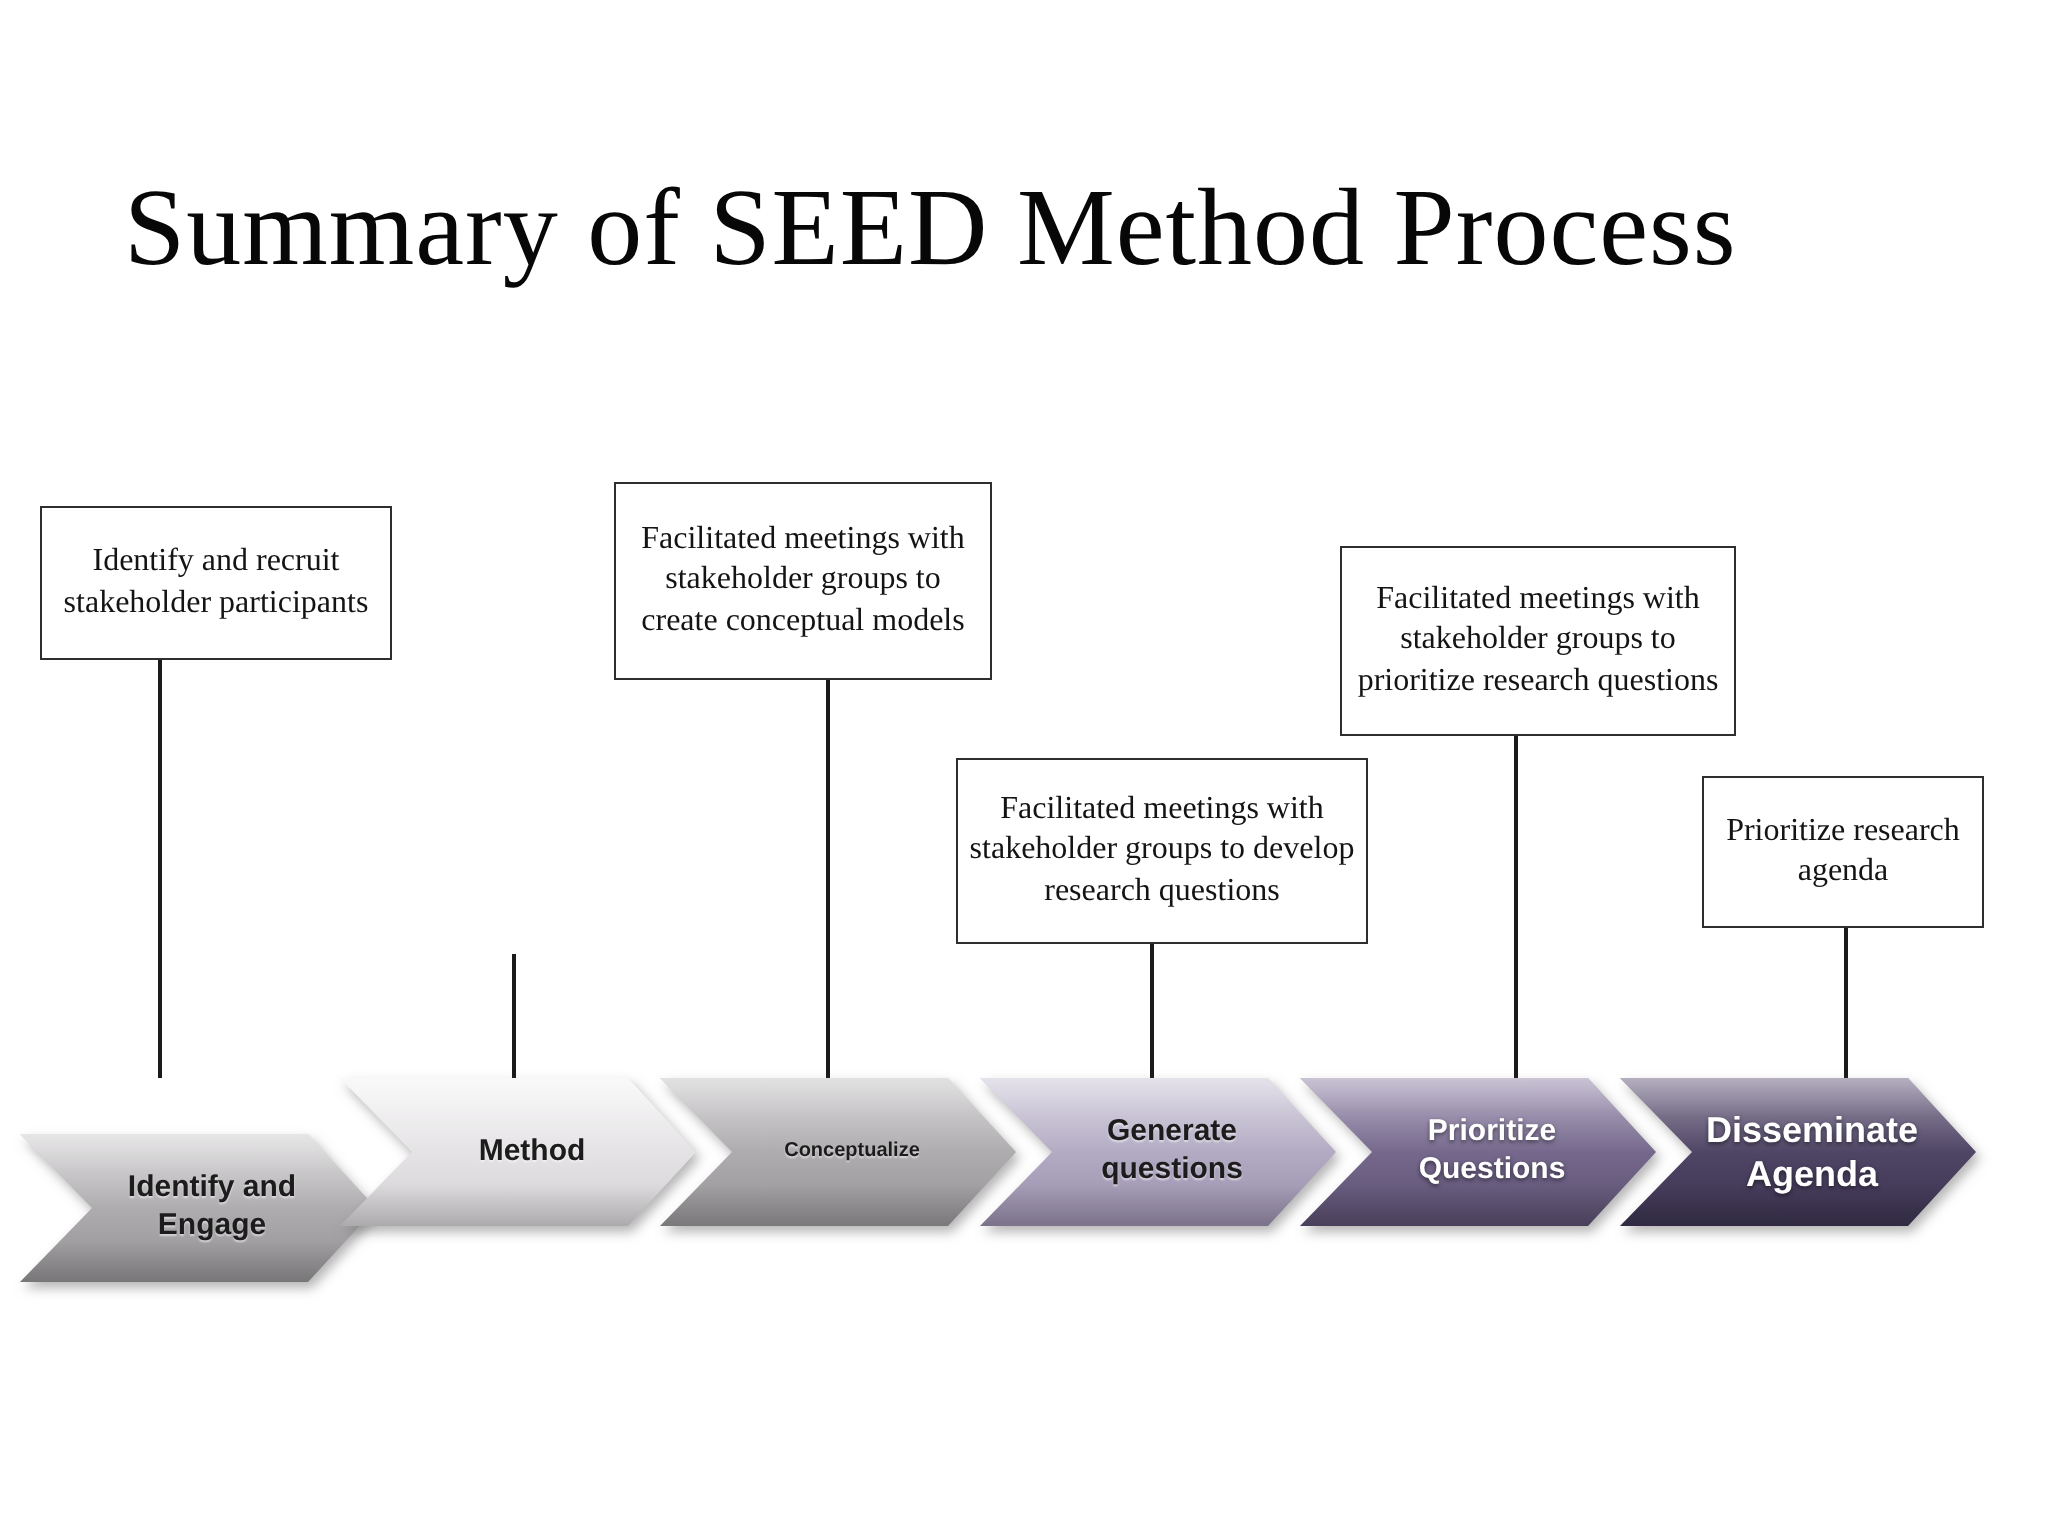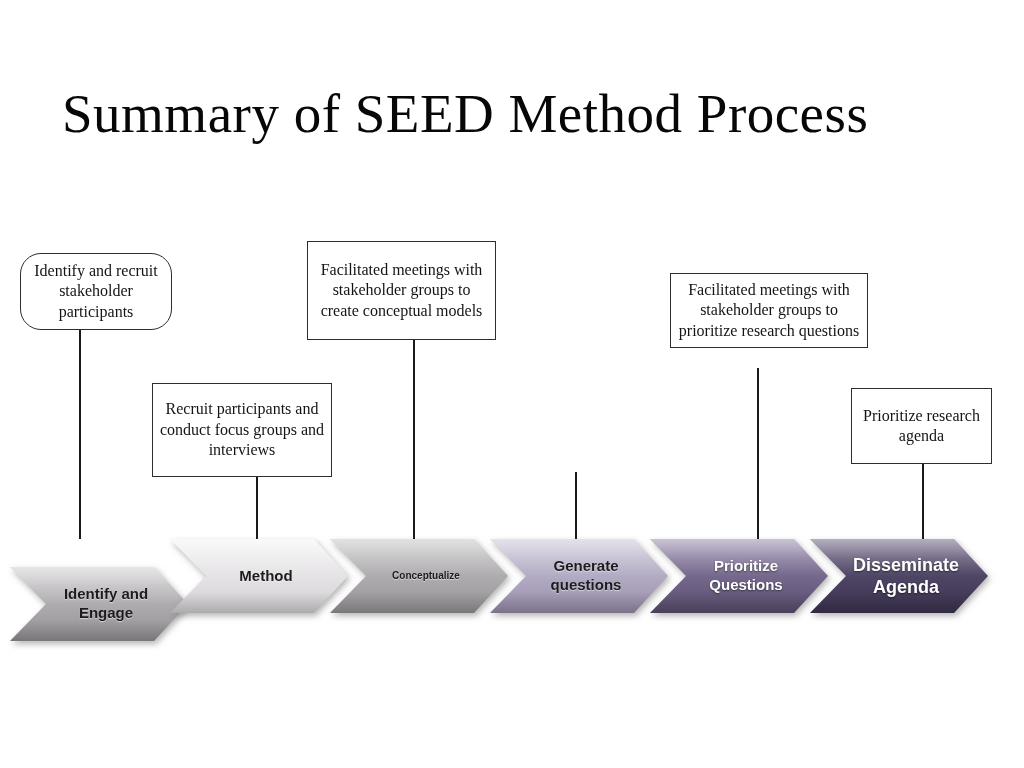--- a/index.html
+++ b/index.html
@@ -29,25 +29,25 @@
     background: #ffffff;
     display: flex;
     align-items: center;
     justify-content: center;
     text-align: center;
     font-size: 16px;
     line-height: 1.28;
     color: #141414;
     padding: 4px 5px;
   }
-  #callout-1 { left: 20px;  top: 253px; width: 152px; height: 77px; border-radius: 21px; }
+  #callout-1 { left: 20px;  top: 253px; width: 176px; height: 77px; }
   #callout-2 { left: 152px; top: 383px; width: 180px; height: 94px; }
   #callout-3 { left: 307px; top: 241px; width: 189px; height: 99px; align-items: center; }
   #callout-4 { left: 478px; top: 379px; width: 206px; height: 93px; }
-  #callout-5 { left: 670px; top: 273px; width: 198px; height: 75px; }
+  #callout-5 { left: 670px; top: 273px; width: 198px; height: 95px; }
   #callout-6 { left: 851px; top: 388px; width: 141px; height: 76px; }
   .connector {
     position: absolute;
     width: 1.5px;
     background: #1a1a1a;
   }
   #line-1 { left: 79px;  top: 330px; height: 209px; }
   #line-2 { left: 256px; top: 477px; height: 62px;  }
   #line-3 { left: 413px; top: 340px; height: 199px; }
   #line-4 { left: 575px; top: 472px; height: 67px;  }
@@ -103,25 +103,25 @@
 </head>
 <body>
 
 <div class="slide">
 
   <h1 class="title">Summary of SEED Method Process</h1>
 
   <div class="callout" id="callout-1">
     <span>Identify and recruit stakeholder participants</span>
   </div>
-  <div class="callout" id="callout-2">
-    <span>Recruit participants and conduct focus groups and interviews</span>
-  </div>
   <div class="callout" id="callout-3">
     <span>Facilitated meetings with stakeholder groups to create conceptual models</span>
+  </div>
+  <div class="callout" id="callout-4">
+    <span>Facilitated meetings with stakeholder groups to develop research questions</span>
   </div>
   <div class="callout" id="callout-5">
     <span>Facilitated meetings with stakeholder groups to prioritize research questions</span>
   </div>
   <div class="callout" id="callout-6">
     <span>Prioritize research agenda</span>
   </div>
 
   <div class="connector" id="line-1"></div>
   <div class="connector" id="line-2"></div>

